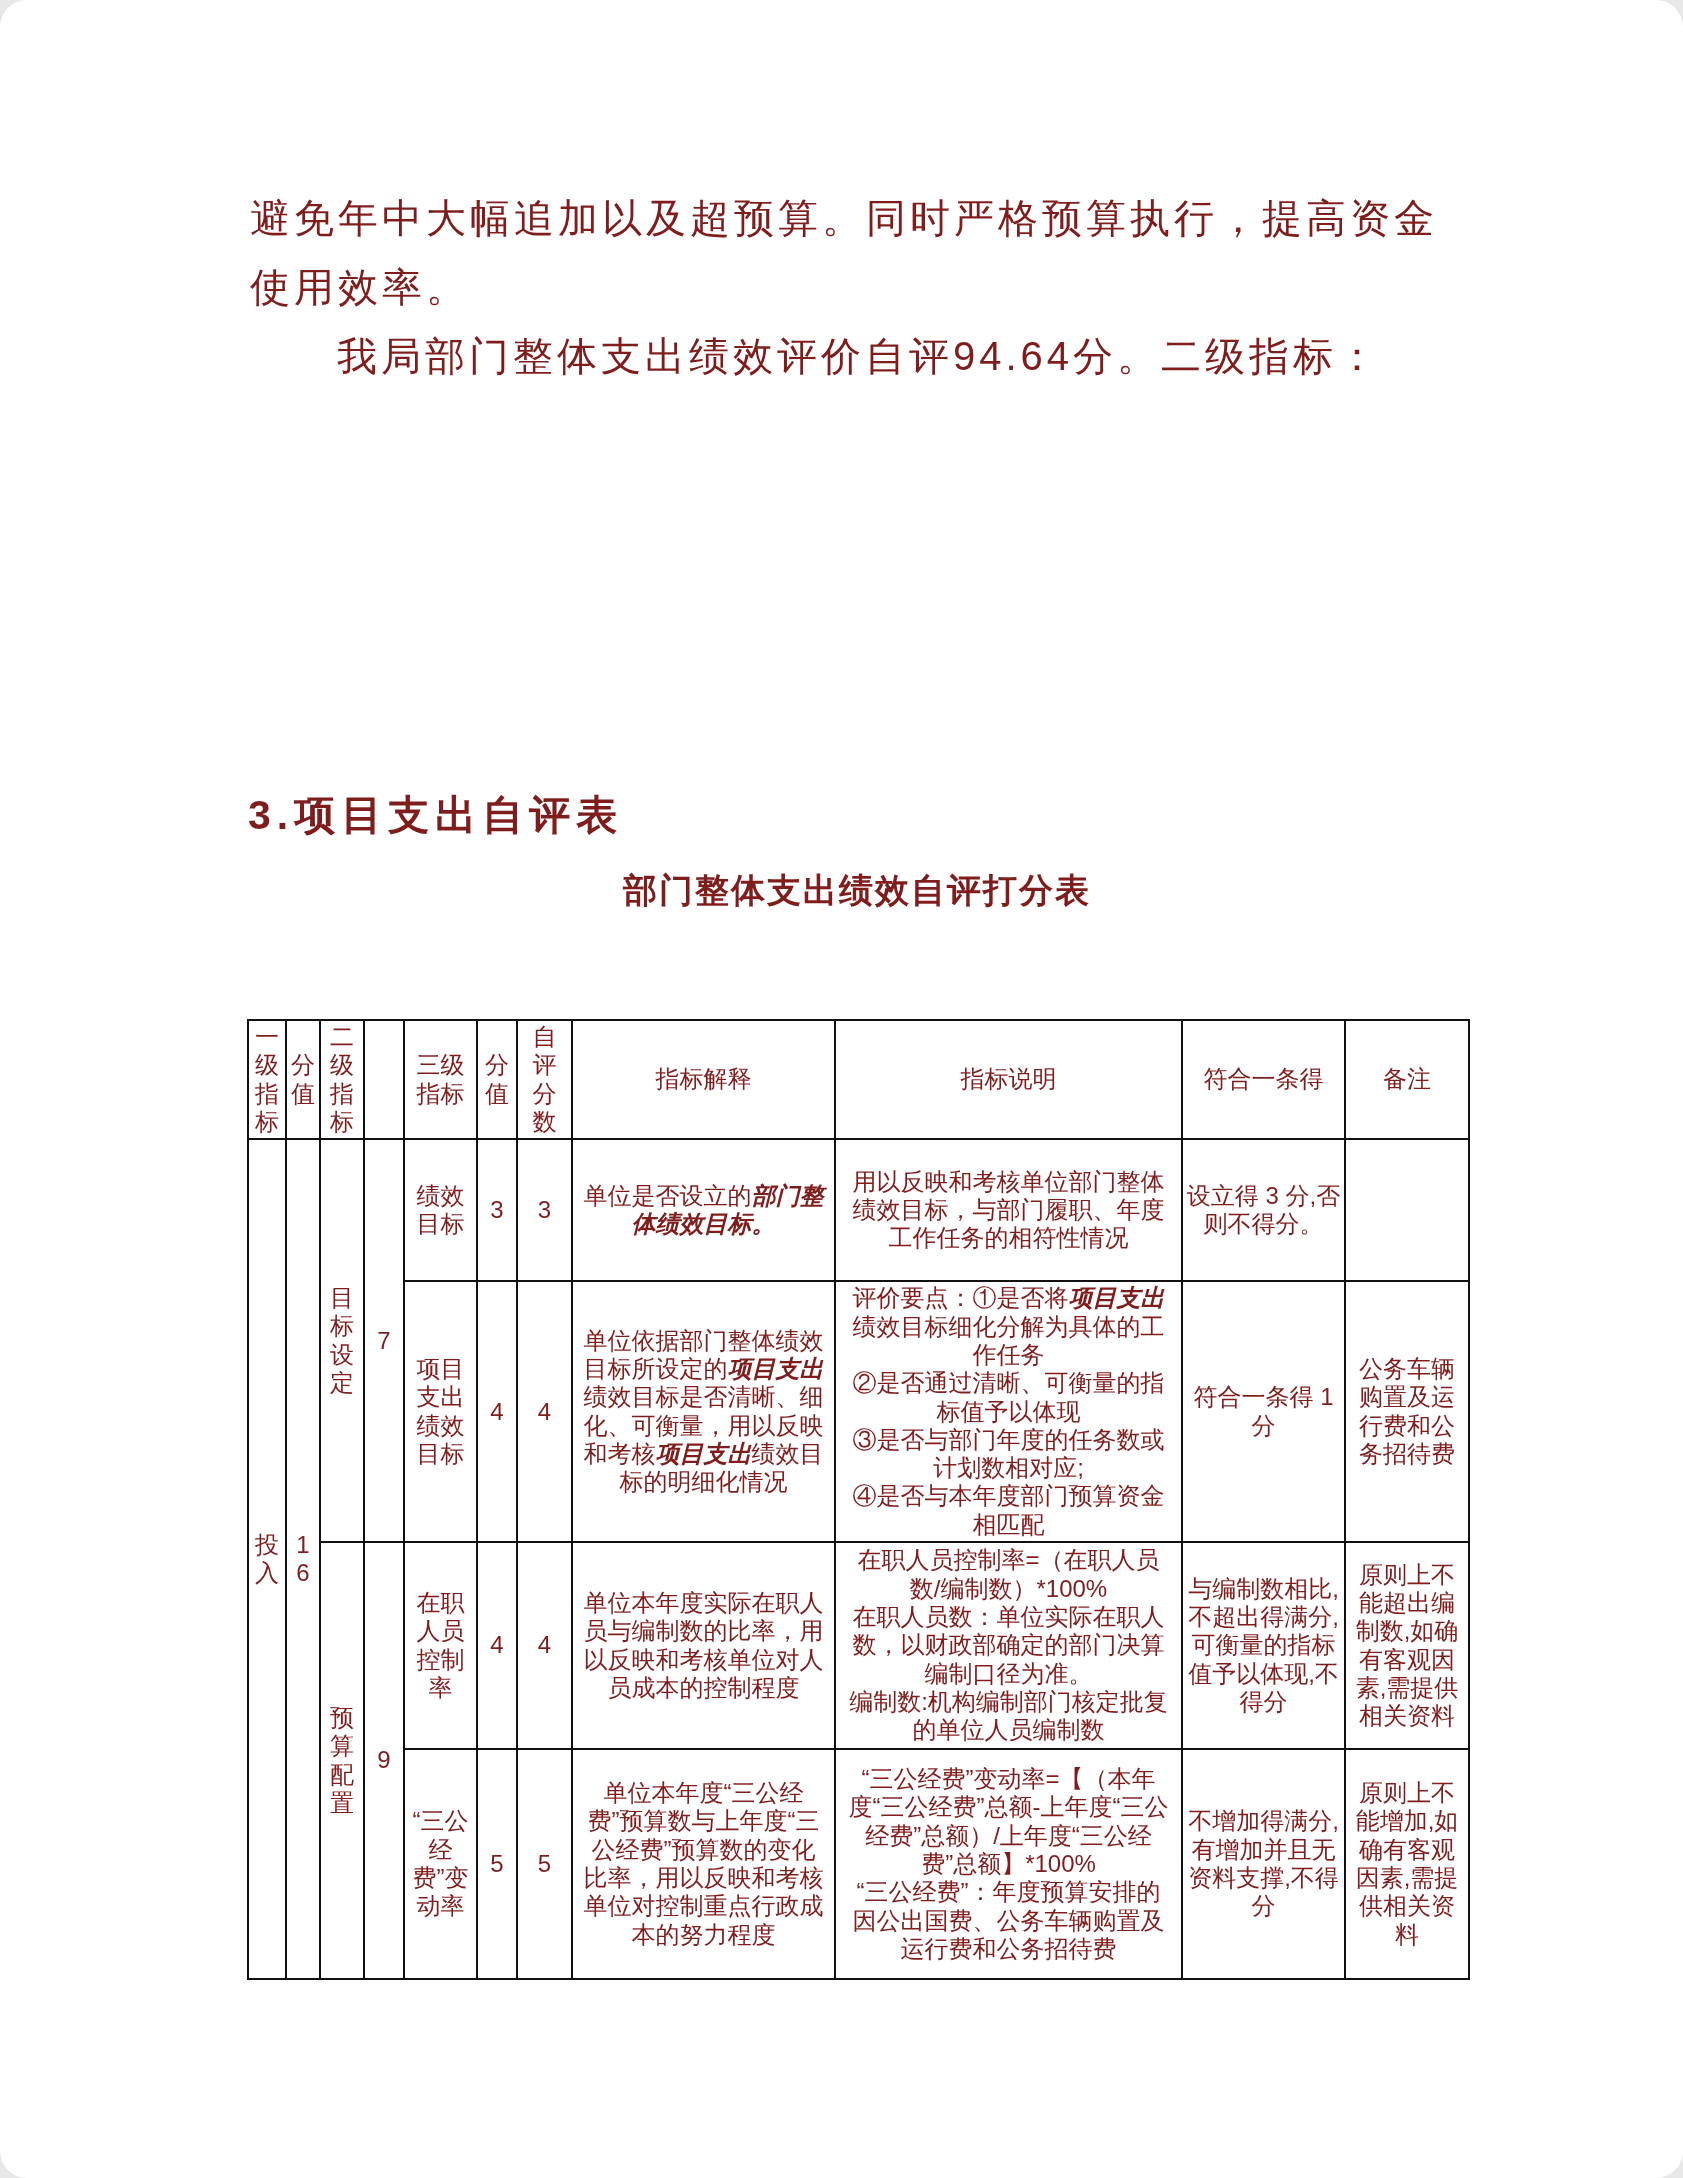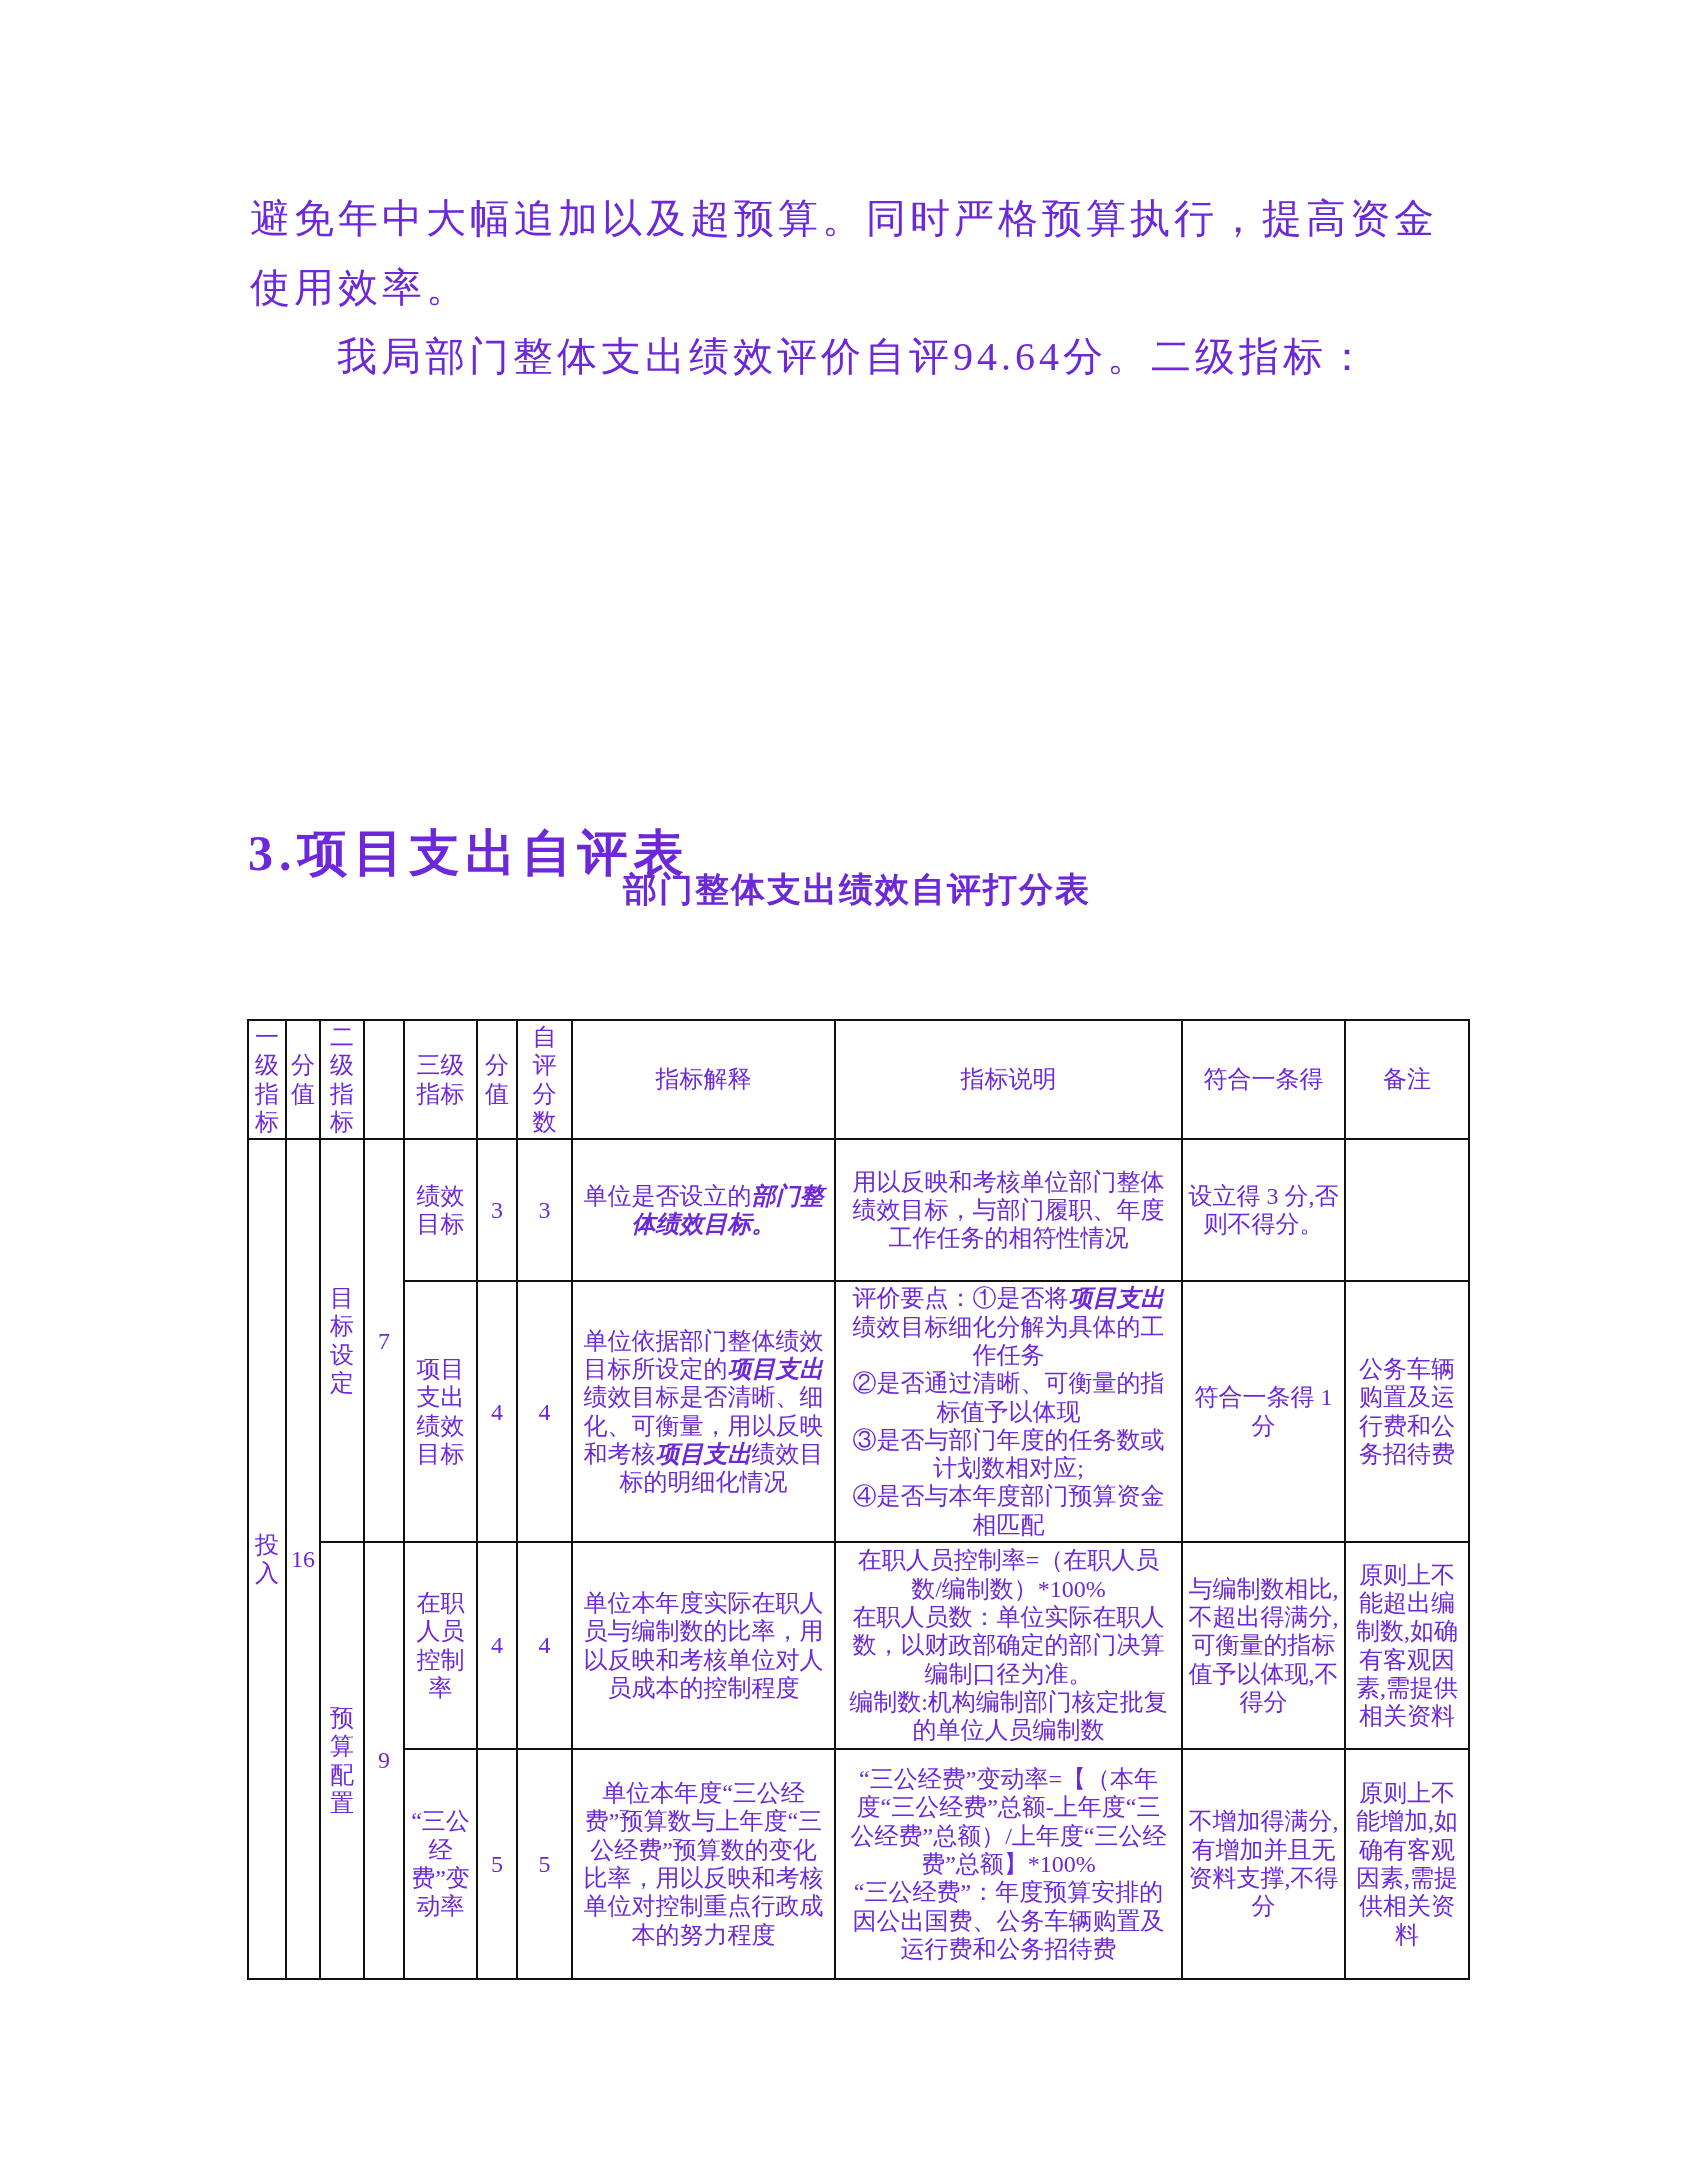--- a/index.html
+++ b/index.html
@@ -1,32 +1,33 @@
 <!DOCTYPE html>
 <html><head>
 <meta charset="utf-8">
 <style>
   html,body{margin:0;padding:0;background:#e8e8e8;}
   .page{
     position:relative;
     width:1683px;height:2178px;
     background:#ffffff;
-    font-family:Liberation Serif, serif;
-    color:#6d28d9;
+    font-family:Liberation Sans, sans-serif;
+    color:#7f1d1d;
     overflow:hidden;
+    border-radius:27px;
   }
   .bodytext{
     position:absolute;left:250px;top:184px;width:1233px;
     font-size:40px;line-height:69px;letter-spacing:4px;
   }
   .bodytext p{margin:0;white-space:pre-line;}
   .bodytext p.indent{text-indent:87px;}
   .section-heading{
-    position:absolute;left:248px;top:826px;
-    font-size:50px;font-weight:bold;letter-spacing:6px;
+    position:absolute;left:248px;top:788px;
+    font-size:41px;font-weight:bold;letter-spacing:6px;
     line-height:55px;
   }
   .table-title{
     position:absolute;left:247px;top:867px;width:1220px;
     text-align:center;font-size:34px;font-weight:bold;letter-spacing:2px;
     line-height:46px;
   }
   table.score{
     position:absolute;left:247px;top:1019px;
     width:1220px;border-collapse:collapse;table-layout:fixed;

